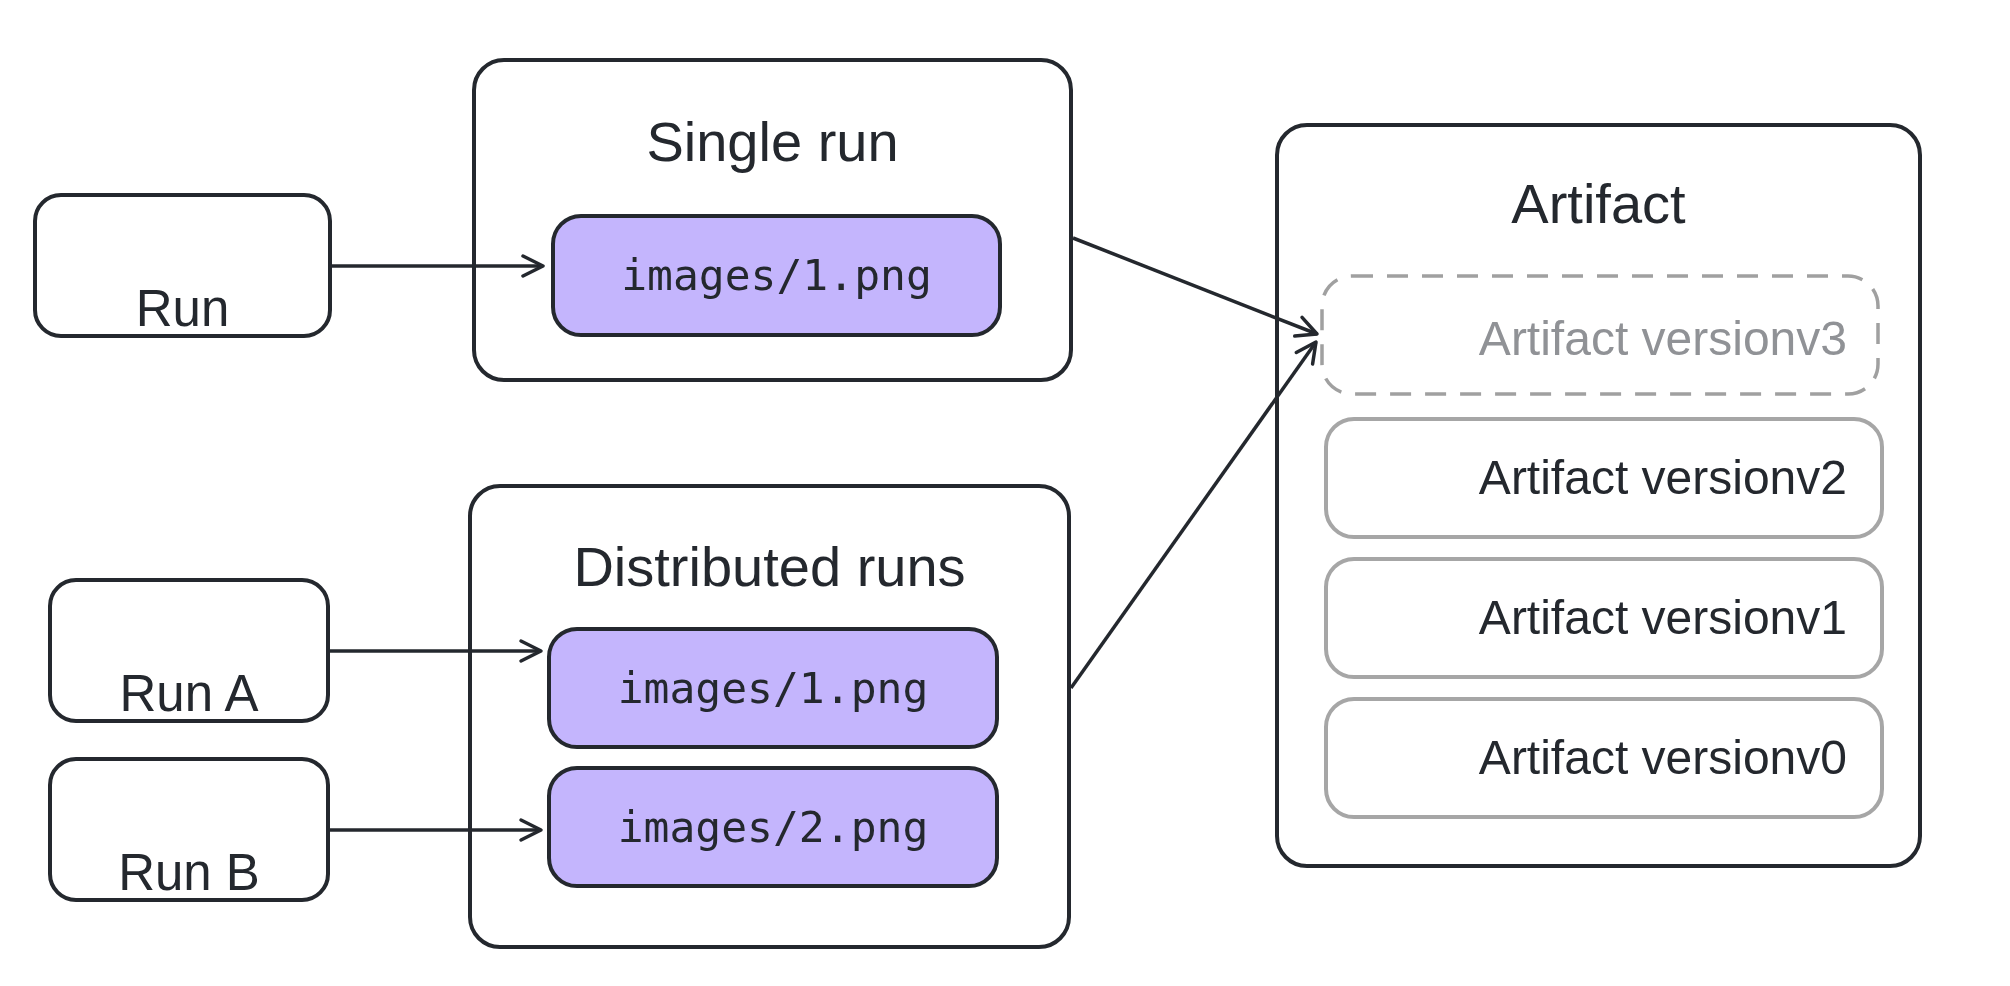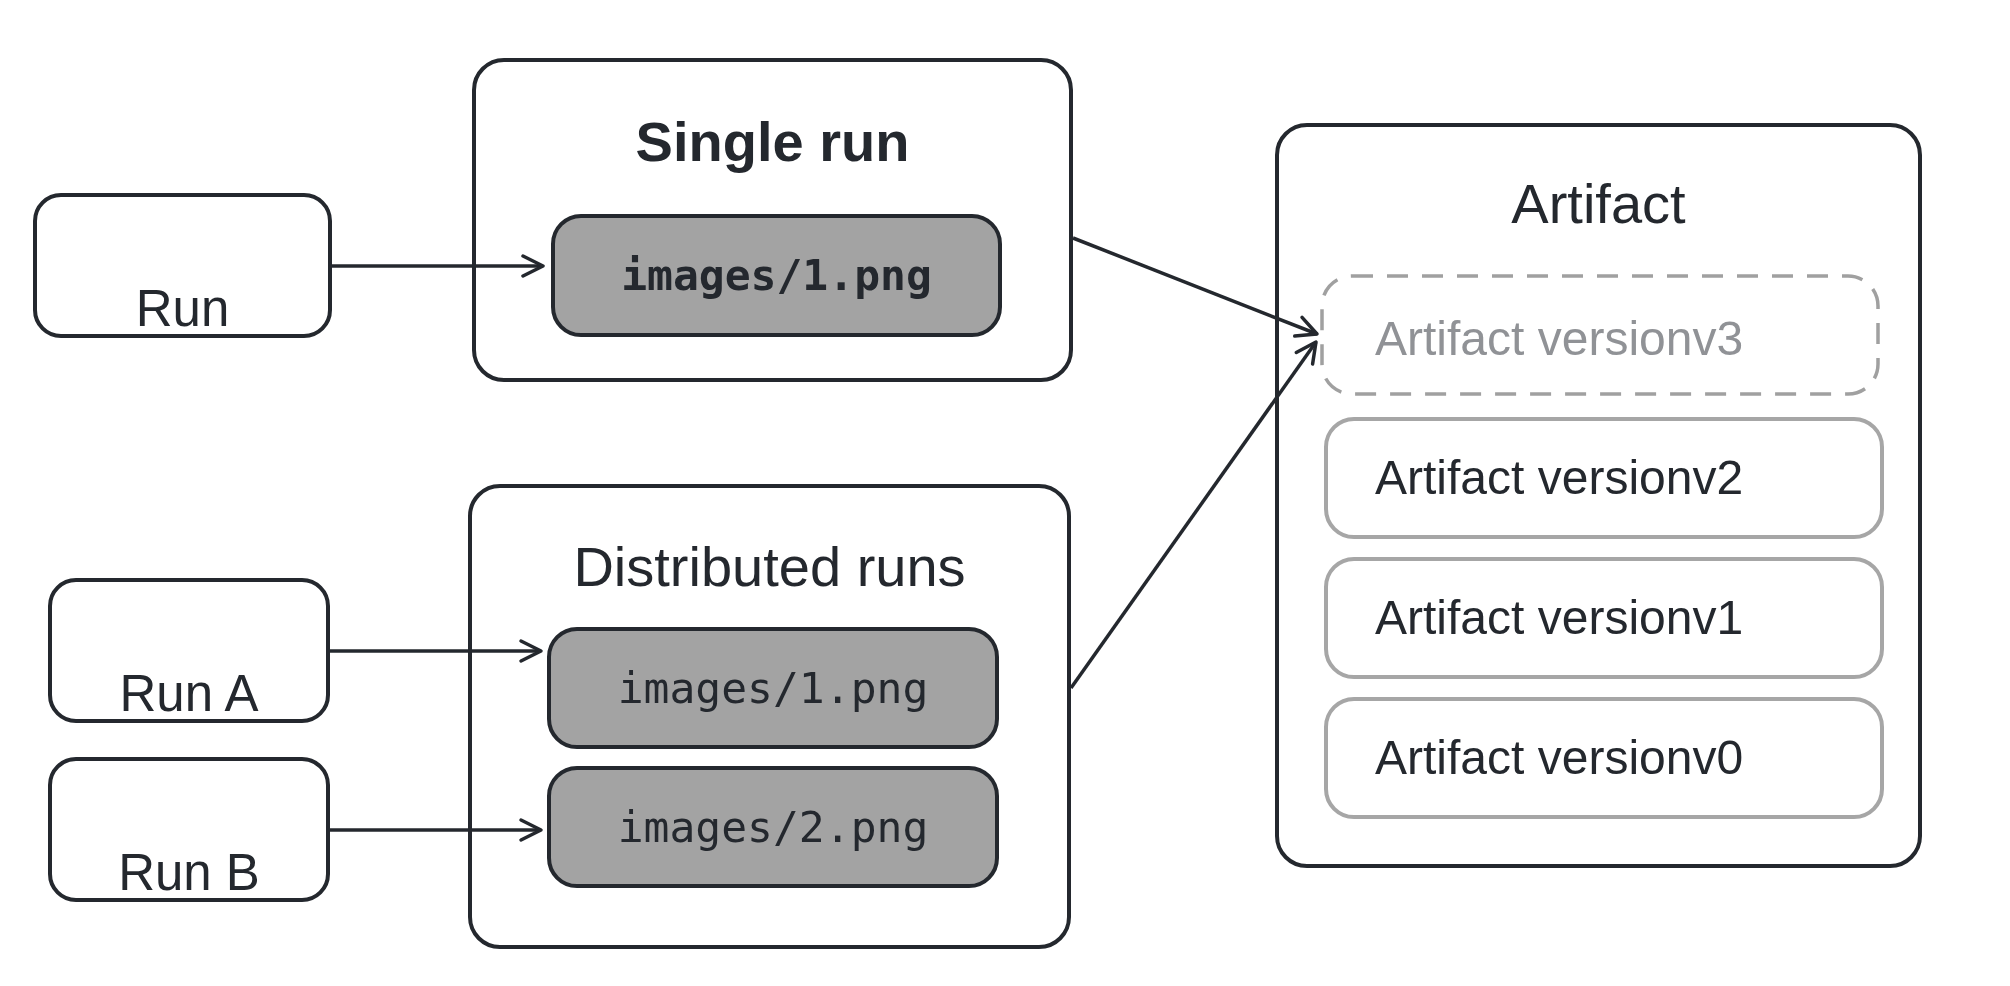--- a/index.html
+++ b/index.html
@@ -39,33 +39,33 @@
     z-index: 1;
   }
   .group-title {
     position: absolute;
     left: 0; right: 0;
     text-align: center;
     font-size: 56px;
     line-height: 1;
     color: #24282e;
   }
-  #single-run-group       { left: 472px;  top: 58px;  width: 601px; height: 324px; font-weight: bold; }
+  #single-run-group       { left: 472px;  top: 58px;  width: 601px; height: 324px; }
   #single-run-group .group-title { top: 52px; }
   #distributed-runs-group { left: 468px;  top: 484px; width: 603px; height: 465px; }
   #distributed-runs-group .group-title { top: 51px; }
   #artifact-group         { left: 1275px; top: 123px; width: 647px; height: 745px; }
   #artifact-group .group-title { top: 49px; }
 
   
   .file-box {
     position: absolute;
     border: 4px solid #24282e;
     border-radius: 30px;
-    background: #a3a3a3;
+    background: #c4b5fd;
     display: flex;
     align-items: center;
     justify-content: center;
     box-sizing: border-box;
   }
   .file-label {
     font-family: "DejaVu Sans Mono", monospace;
     font-size: 43px;
     line-height: 1;
     color: #24282e;
@@ -78,21 +78,21 @@
   .version-box {
     position: absolute;
     left: 45px;
     width: 560px;
     height: 122px;
     border: 4px solid #a6a6a6;
     border-radius: 30px;
     background: #ffffff;
     display: flex;
     align-items: center;
-    justify-content: flex-start;
+    justify-content: flex-end;
     padding: 0 33px 0 47px;
     box-sizing: border-box;
   }
   .version-box.pending { border: none; padding: 0 37px 0 51px; }
   .version-label, .version-tag { font-size: 48px; line-height: 1; color: #24282e; }
   .pending .version-label, .pending .version-tag { color: #909296; }
   #version-v3 { top: 151px; }
   #version-v2 { top: 290px; }
   #version-v1 { top: 430px; }
   #version-v0 { top: 570px; }

